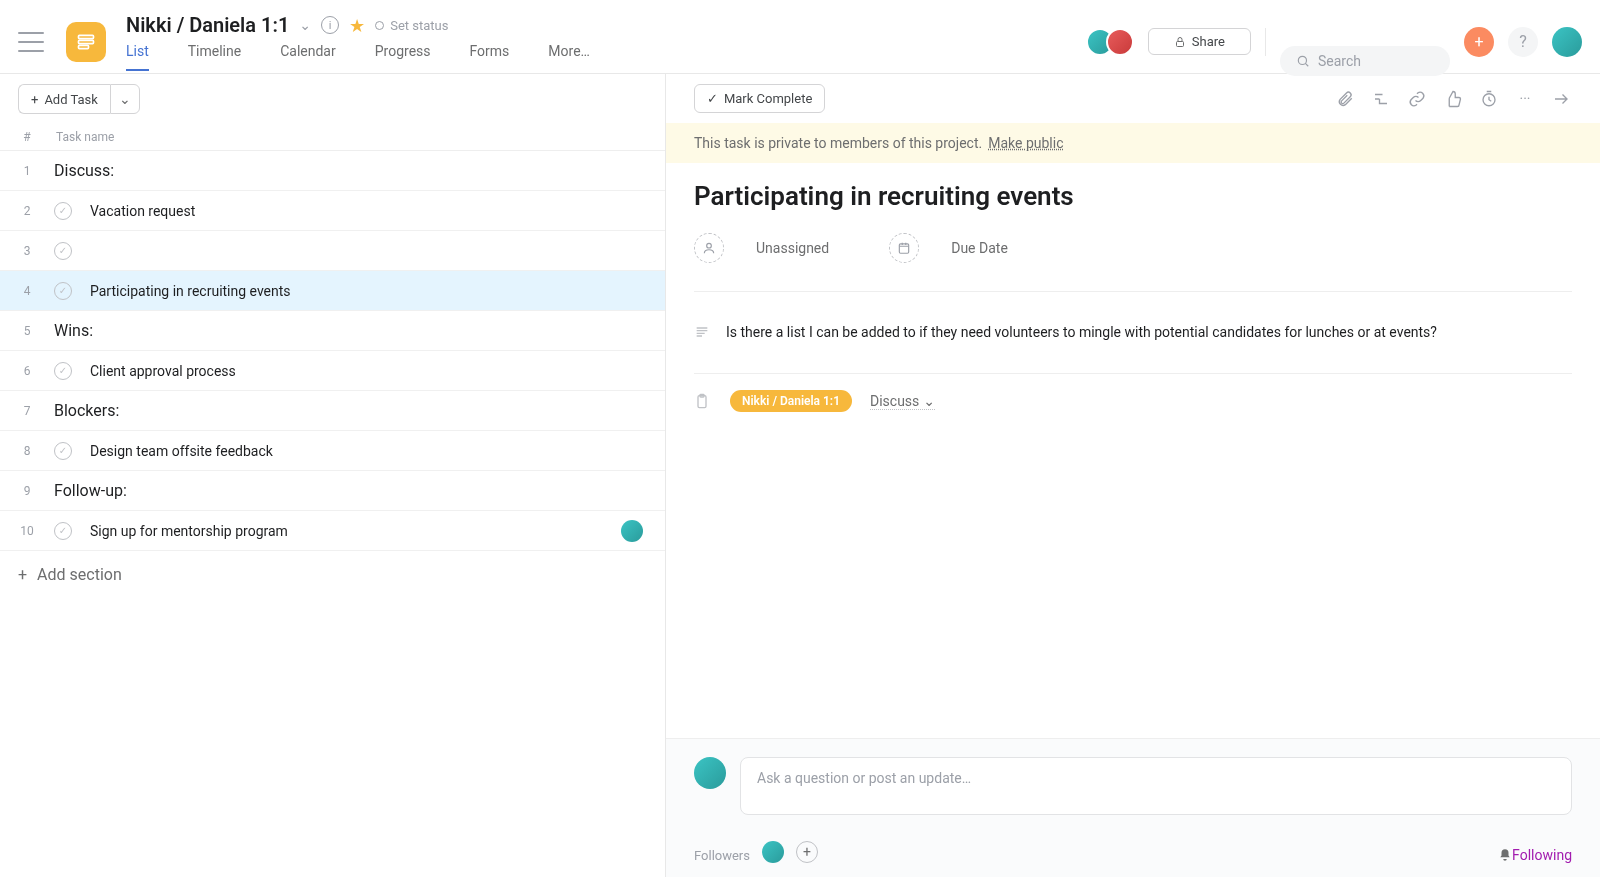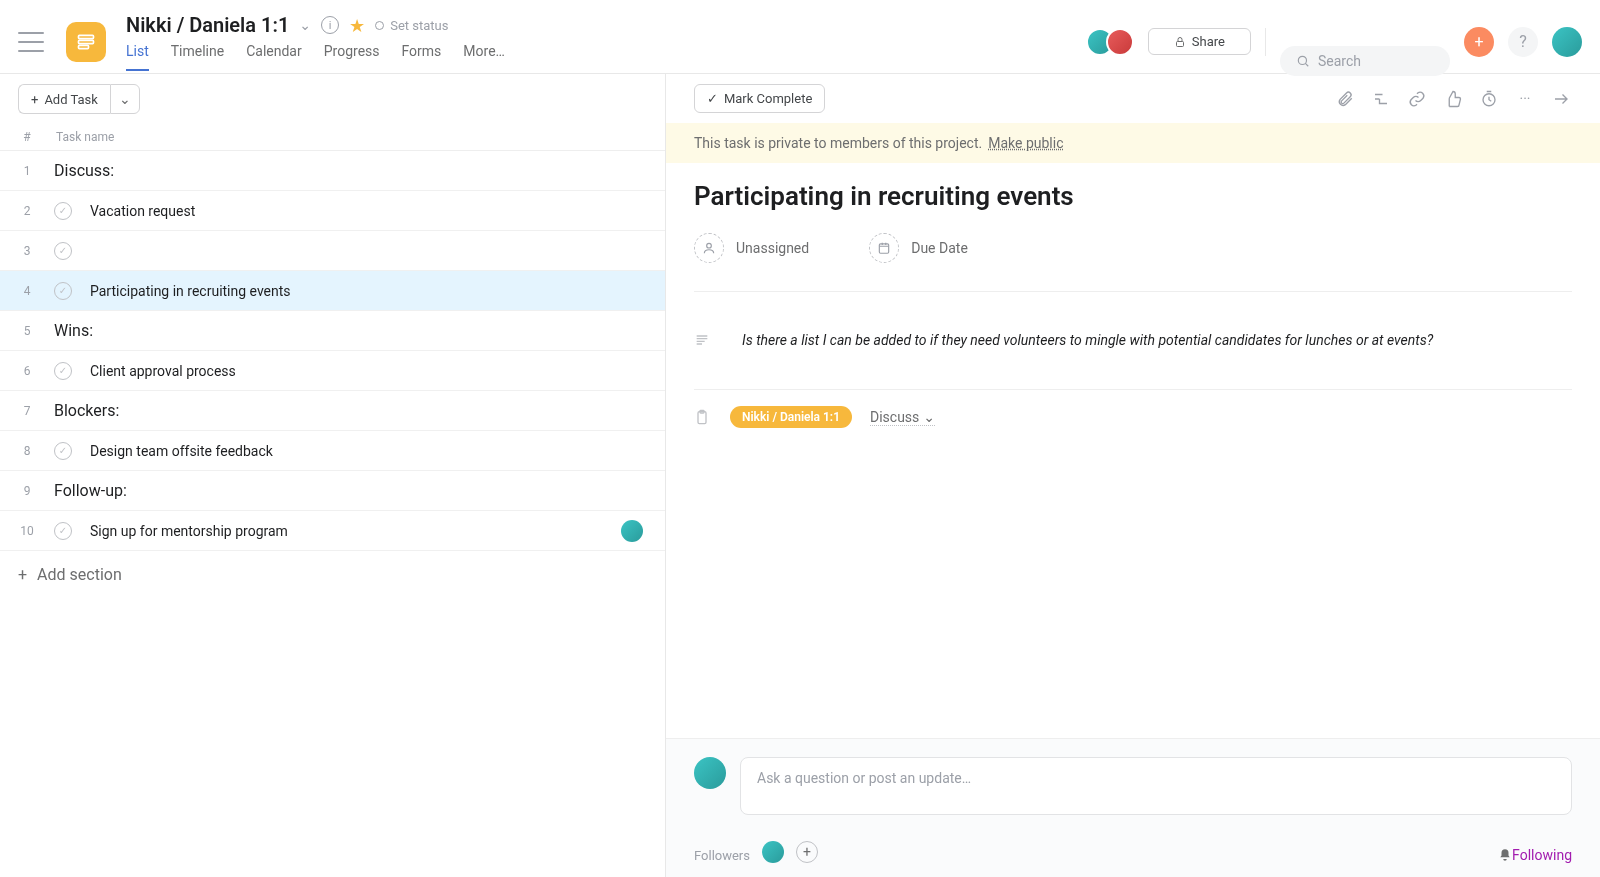--- a/index.html
+++ b/index.html
@@ -34,21 +34,21 @@
   }
   .project-title-col { display: flex; flex-direction: column; gap: 6px; flex: 1; }
   .title-row { display: flex; align-items: center; gap: 10px; }
   .project-title { font-size: 20px; font-weight: 600; }
   .chev-down { color: #9ca0a8; font-size: 14px; }
   .info-icon { width: 18px; height: 18px; border: 1.5px solid #9ca0a8; border-radius: 50%; display:flex; align-items:center; justify-content:center; font-size:11px; color:#9ca0a8; }
   .star-icon { color: #f7b83c; font-size: 18px; }
   .status-chip { display: flex; align-items: center; gap: 6px; color: #9ca0a8; font-size: 13px; }
   .status-dot { width: 9px; height: 9px; border-radius: 50%; border: 1.5px solid #9ca0a8; }
 
-  .tabs { display: flex; gap: 22px; margin-bottom: -1px; }
+  .tabs { display: flex; gap: 39px; margin-bottom: -1px; }
   .tab { padding-bottom: 10px; color: #6d6e6f; font-size: 14px; cursor: pointer; }
   .tab.active { color: #4573d2; border-bottom: 2px solid #4573d2; }
 
   .topbar-right { display: flex; align-items: center; gap: 14px; }
   .avatar-stack { display: flex; }
   .avatar { width: 28px; height: 28px; border-radius: 50%; border: 2px solid #fff; margin-left: -8px; }
   .avatar.teal { background: linear-gradient(135deg,#3bc4c4,#2a9b9b); }
   .avatar.red  { background: linear-gradient(135deg,#e85c5c,#c93a3a); }
   .share-btn {
     border: 1px solid #d4d4d6; border-radius: 6px; padding: 5px 25px;
@@ -105,23 +105,23 @@
   .detail-toolbar .spacer { flex:1; }
   .tool-icon { width:22px; height:22px; color:#9ca0a8; cursor:pointer; display:flex; align-items:center; justify-content:center; }
   .privacy-banner {
     background:#fefae6; padding:12px 28px; font-size:14px; color:#6d6e6f;
     display:flex; gap:6px; align-items:center;
   }
   .privacy-banner .link { color:#6d6e6f; text-decoration:underline dotted; cursor:pointer; }
   .detail-body { padding:18px 28px; flex:1; overflow-y:auto; }
   .detail-title { font-size:26px; font-weight:600; margin-bottom:22px; }
   .meta-row { display:flex; gap:60px; margin-bottom:28px; }
-  .meta-field { display:flex; align-items:center; gap:12px; color:#6d6e6f; }
+  .meta-field { display:flex; align-items:center; gap:32px; color:#6d6e6f; }
   .dashed-circle { width:30px; height:30px; border-radius:50%; border:1.5px dashed #c0c2c6; display:flex; align-items:center; justify-content:center; color:#9ca0a8; }
-  .desc-row { display:flex; gap:30px; border-top:1px solid #eee; padding:38px 0;font-style:italic; }
+  .desc-row { display:flex; gap:14px; border-top:1px solid #eee; padding:30px 0; }
   .desc-icon { color:#c0c2c6; width:18px; flex-shrink:0; margin-top:2px; }
   .desc-text { color:#1e1f21; font-size:14px; line-height:1.5; flex:1; }
   .project-row { display:flex; gap:18px; border-top:1px solid #eee; padding:16px 0; align-items:center; }
   .proj-icon { color:#c0c2c6; width:18px; }
   .pill { background:#f7b83c; color:#fff; font-size:12px; font-weight:600; border-radius:12px; padding:4px 12px; }
   .proj-section { color:#6d6e6f; font-size:14px; border-bottom:1px dotted #c0c2c6; display:inline-flex; align-items:center; gap:4px; }
   .activity-row { display:flex; gap:14px; border-top:1px solid #eee; padding:18px 0; align-items:center; }
   .act-avatar { width:32px; height:32px; border-radius:50%; background:linear-gradient(135deg,#3bc4c4,#2a9b9b); flex-shrink:0; }
   .act-text { font-size:14px; }
   .act-text b { font-weight:600; }

